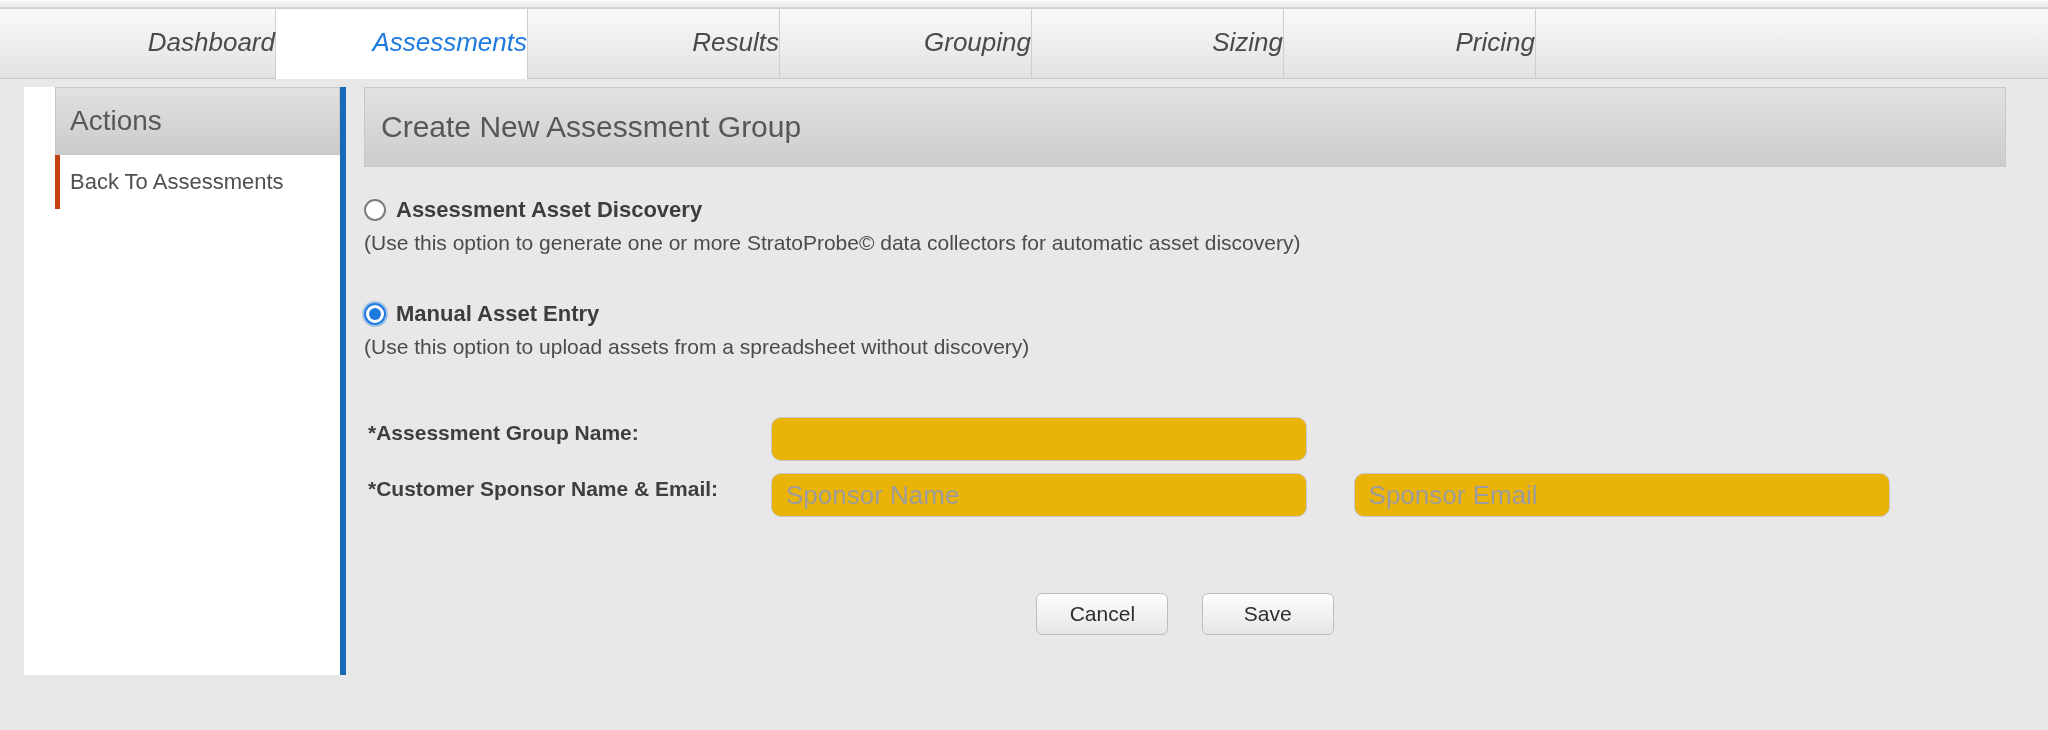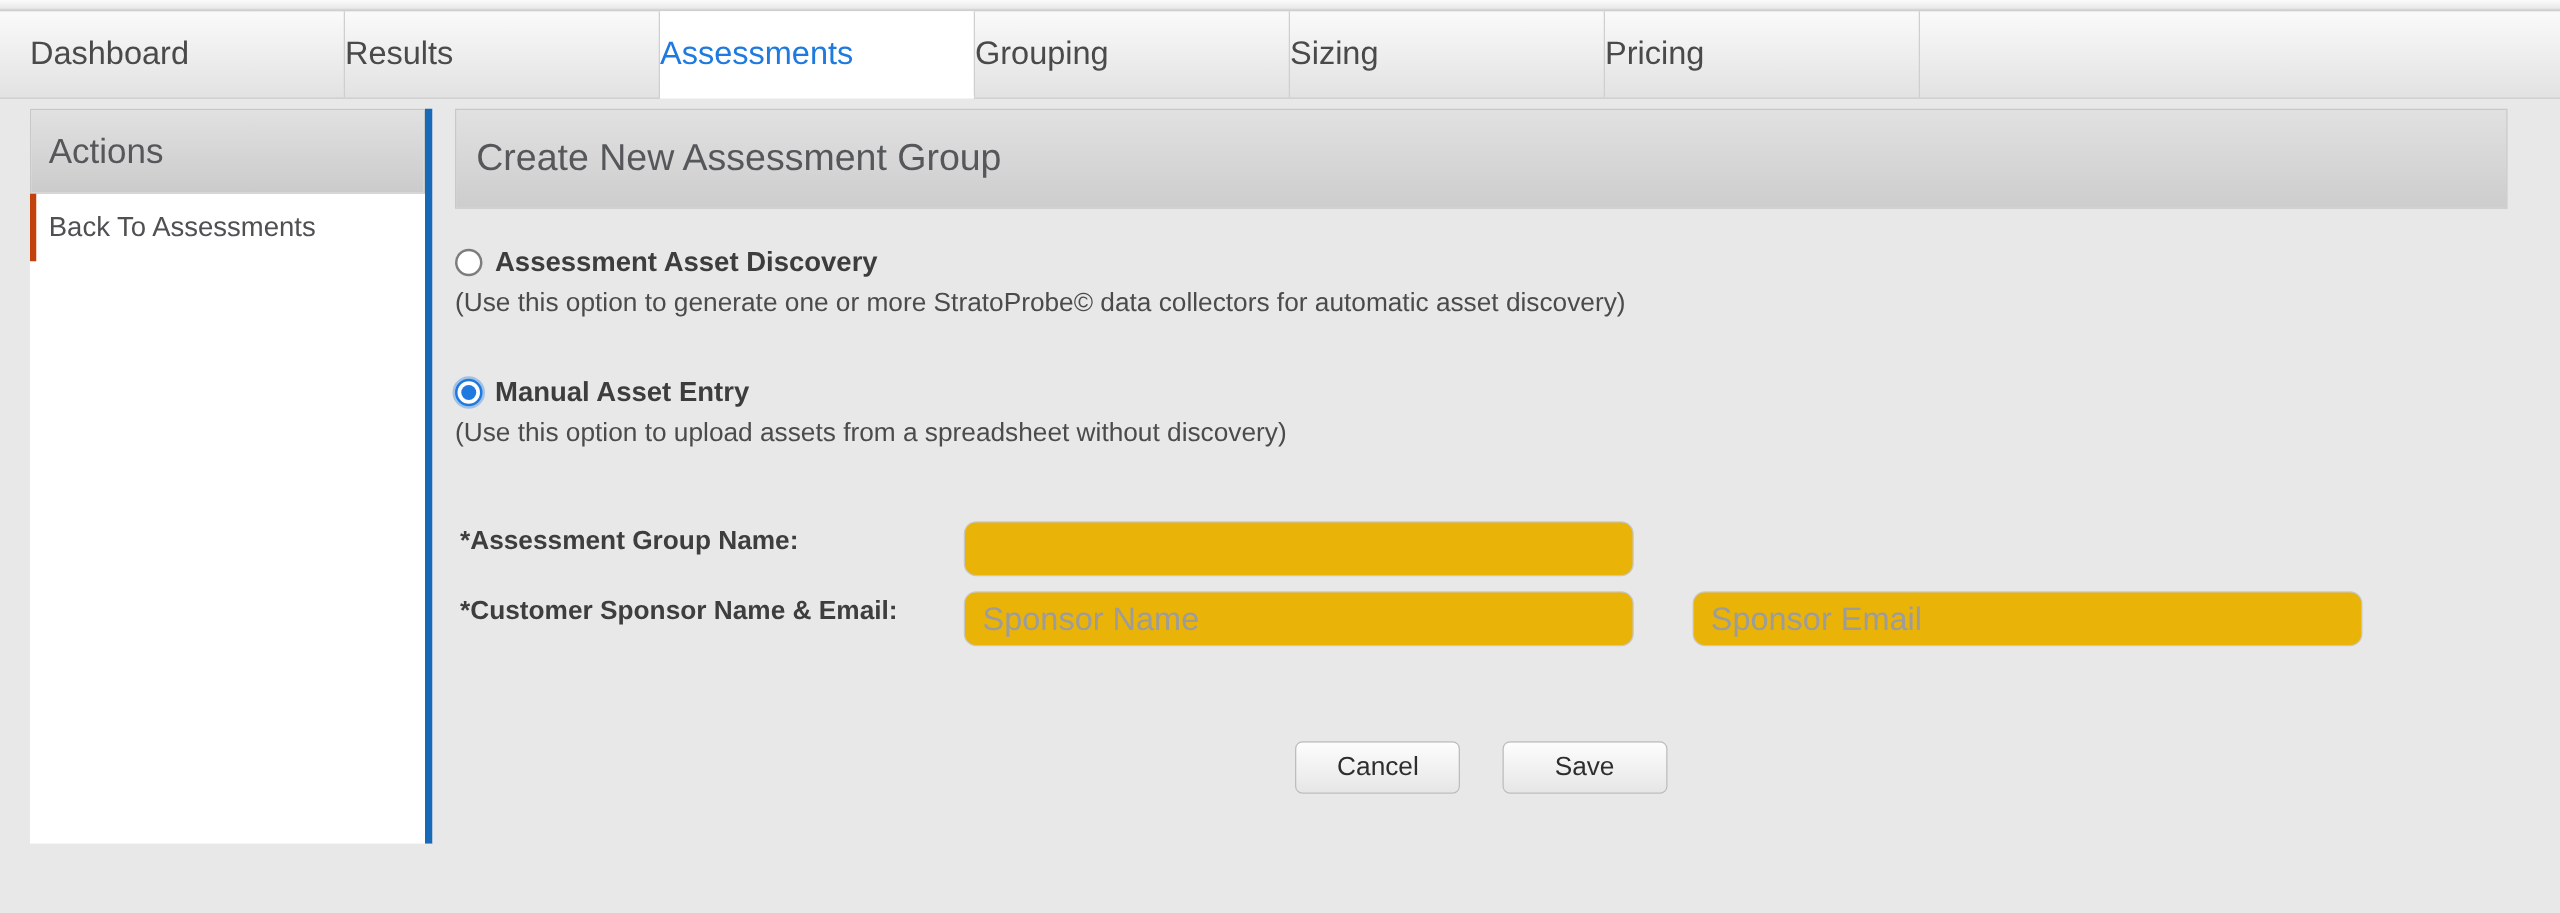--- a/index.html
+++ b/index.html
@@ -26,27 +26,28 @@
     .tab-bar {
       display: flex;
       width: 100%;
       background: linear-gradient(#fafafa,#e2e2e2);
       border-bottom: 1px solid #c9c9c9;
       border-top: 1px solid #cfcfcf;
     }
     .tab {
       flex: 0 0 auto;
       width: 252px;
-      text-align: left;
+      text-align: right;
       font-size: 26px;
       color:#4a4a4a;
       padding: 18px 0 20px;
       border-right: 1px solid #cfcfcf;
       cursor: pointer;
       user-select:none;
+      font-style:italic;
     }
     .tab:first-child{
       margin-left:24px;
     }
     .tab.active {
       background: #ffffff;
       color:#1f7ae0;
       font-weight:400;
     }
     .tab-active-wrap {
@@ -64,20 +65,21 @@
     .body-area {
       display:flex;
       margin: 0 24px;
       padding-top:8px;
     }
 
     
     .sidebar {
       width: 316px;
       background:#ffffff;
+      padding-left:31px;
     }
     .sidebar-header{
       background:linear-gradient(#e1e1e1,#cbcbcb);
       border:1px solid #c8c8c8;
       padding:17px 14px;
       font-size:28px;
       color:#56575a;
     }
     .sidebar-link{
       display:block;
@@ -204,22 +206,22 @@
     }
   </style>
 </head>
 <body>
 
 <div class="page-wrap">
   <div class="top-strip"></div>
 
   <div class="tab-bar">
     <div class="tab tab-active-wrap">Dashboard</div>
+    <div class="tab active tab-active-wrap">Assessments</div>
     <div class="tab">Results</div>
-    <div class="tab active tab-active-wrap">Assessments</div>
     <div class="tab">Grouping</div>
     <div class="tab">Sizing</div>
     <div class="tab">Pricing</div>
   </div>
 
   <div class="body-area">
     <div class="sidebar">
       <div class="sidebar-header">Actions</div>
       <a class="sidebar-link">Back To Assessments</a>
     </div>

